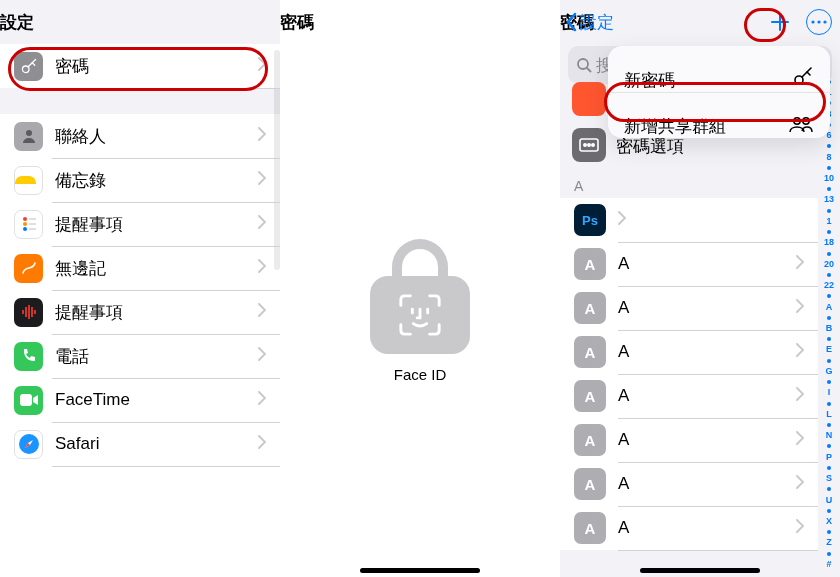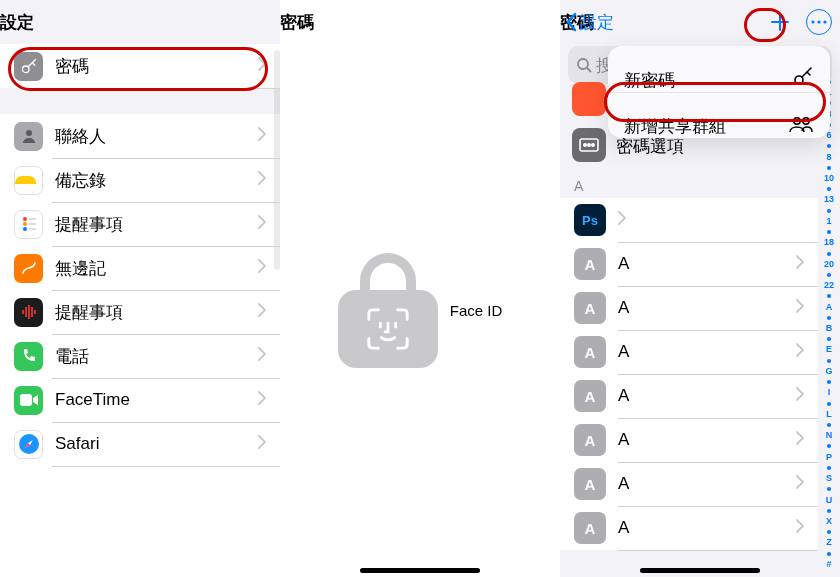--- a/index.html
+++ b/index.html
@@ -18,21 +18,21 @@
   .list{background:#fff;overflow-y:auto;flex:1;}
   .row{height:44px;display:flex;align-items:center;padding:0 14px;position:relative;}
   .row::after{content:"";position:absolute;left:52px;right:0;bottom:0;height:0.5px;background:#d1d1d6;}
   .app-ico{width:29px;height:29px;border-radius:7px;margin-right:12px;flex:none;display:flex;align-items:center;justify-content:center;font-size:15px;color:#fff;}
   .row .label{flex:1;font-size:17px;}
   .chev{color:#c7c7cc;}
   .chev svg{width:8px;height:14px;}
   
   .anno{position:absolute;border:3px solid #c00;border-radius:22px;pointer-events:none;z-index:50;}
   
-  .lockwrap{flex:1;display:flex;flex-direction:row;align-items:center;justify-content:center;gap:12px;}
+  .lockwrap{flex:1;display:flex;flex-direction:column;align-items:center;justify-content:center;gap:12px;}
   .lockbadge{width:100px;height:115px;position:relative;}
   .lockbadge .shackle{position:absolute;top:0;left:22px;width:56px;height:56px;border:10px solid #c9c9cc;border-bottom:none;border-radius:30px 30px 0 0;}
   .lockbadge .body{position:absolute;bottom:0;left:0;width:100px;height:78px;background:#c9c9cc;border-radius:18px;display:flex;align-items:center;justify-content:center;}
   .faceglyph{width:46px;height:46px;color:#fff;}
   .facelabel{font-size:15px;color:#000;font-weight:500;}
   .homebar{position:absolute;bottom:4px;left:50%;transform:translateX(-50%);width:120px;height:5px;background:#000;border-radius:3px;}
   
   .searchbar{height:38px;margin:2px 8px 0 8px;background:#e4e4ea;border-radius:10px;display:flex;align-items:center;padding:0 8px;color:#8a8a8e;font-size:17px;gap:4px;position:relative;}
   .searchbar svg{width:16px;height:16px;color:#8a8a8e;}
   .popover{position:absolute;top:46px;left:48px;right:10px;background:#fafafc;border-radius:14px;box-shadow:0 8px 24px rgba(0,0,0,0.12);z-index:20;}

